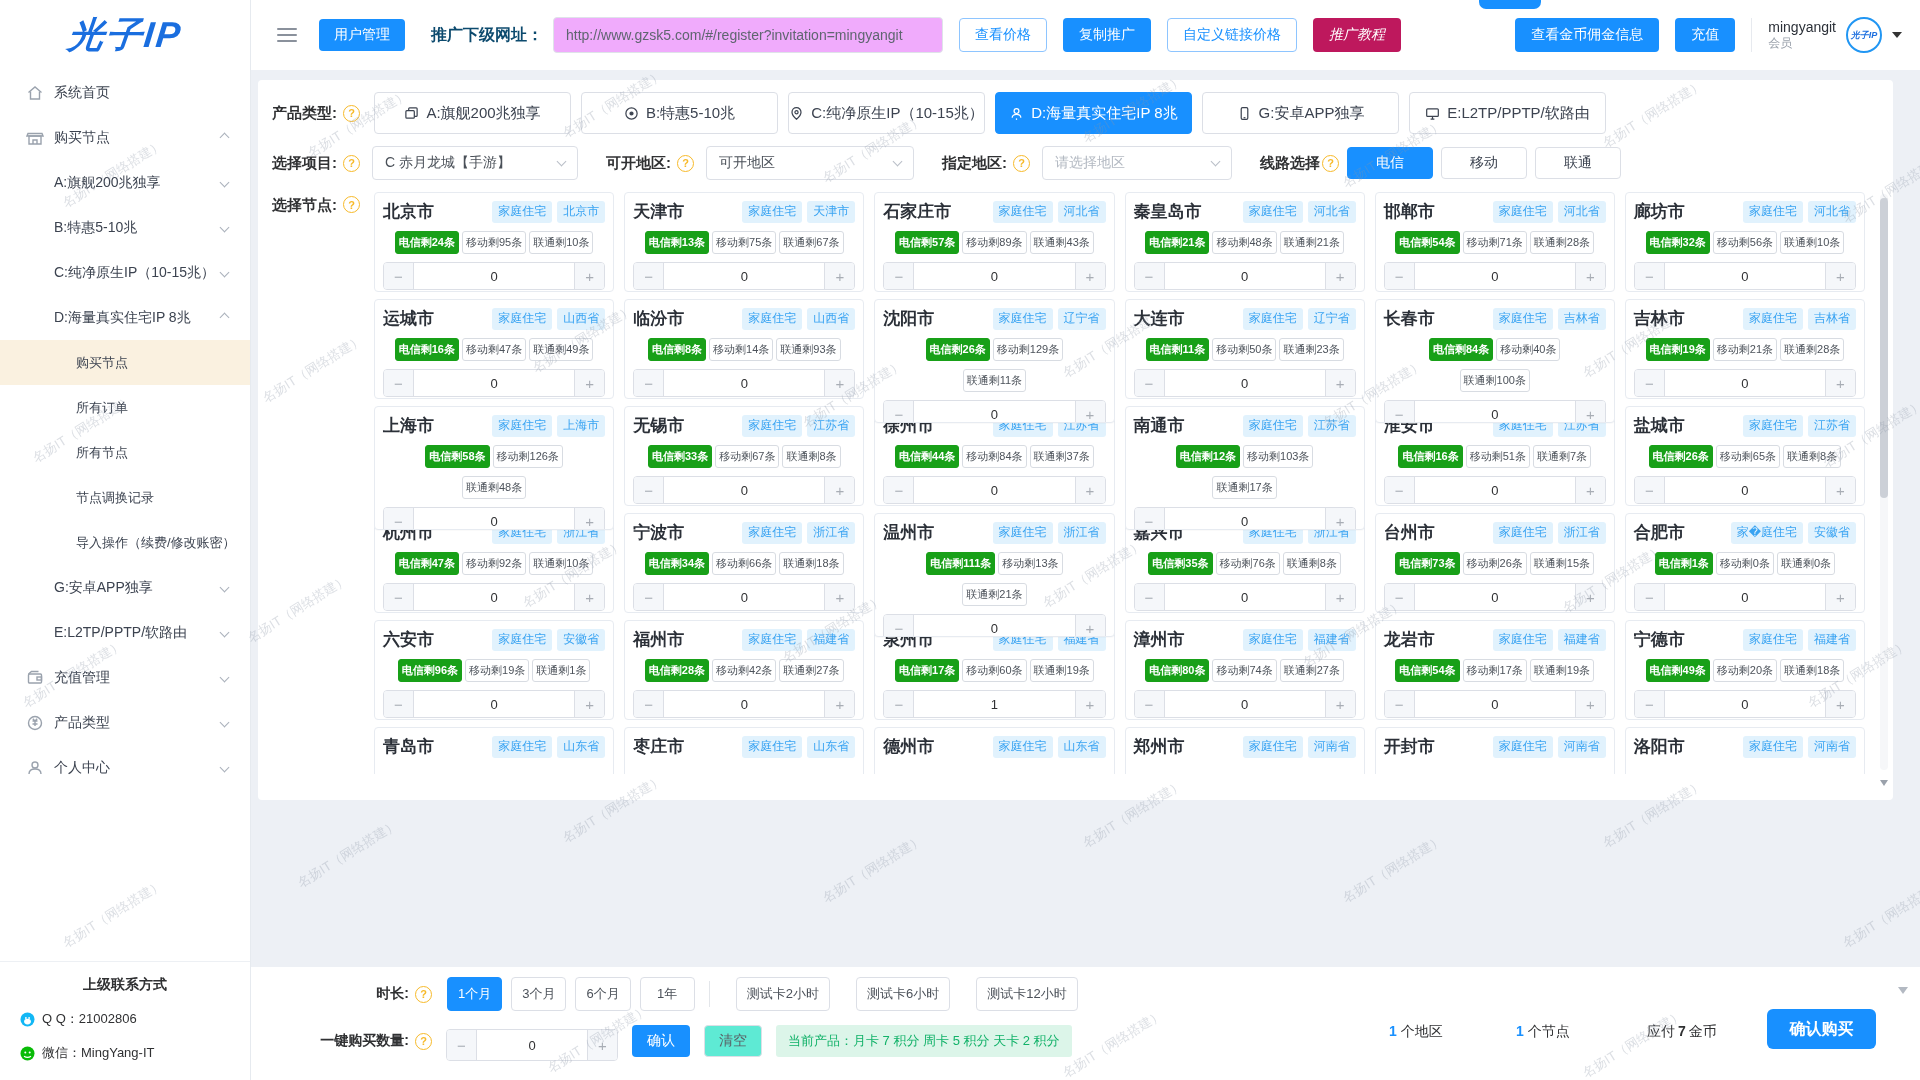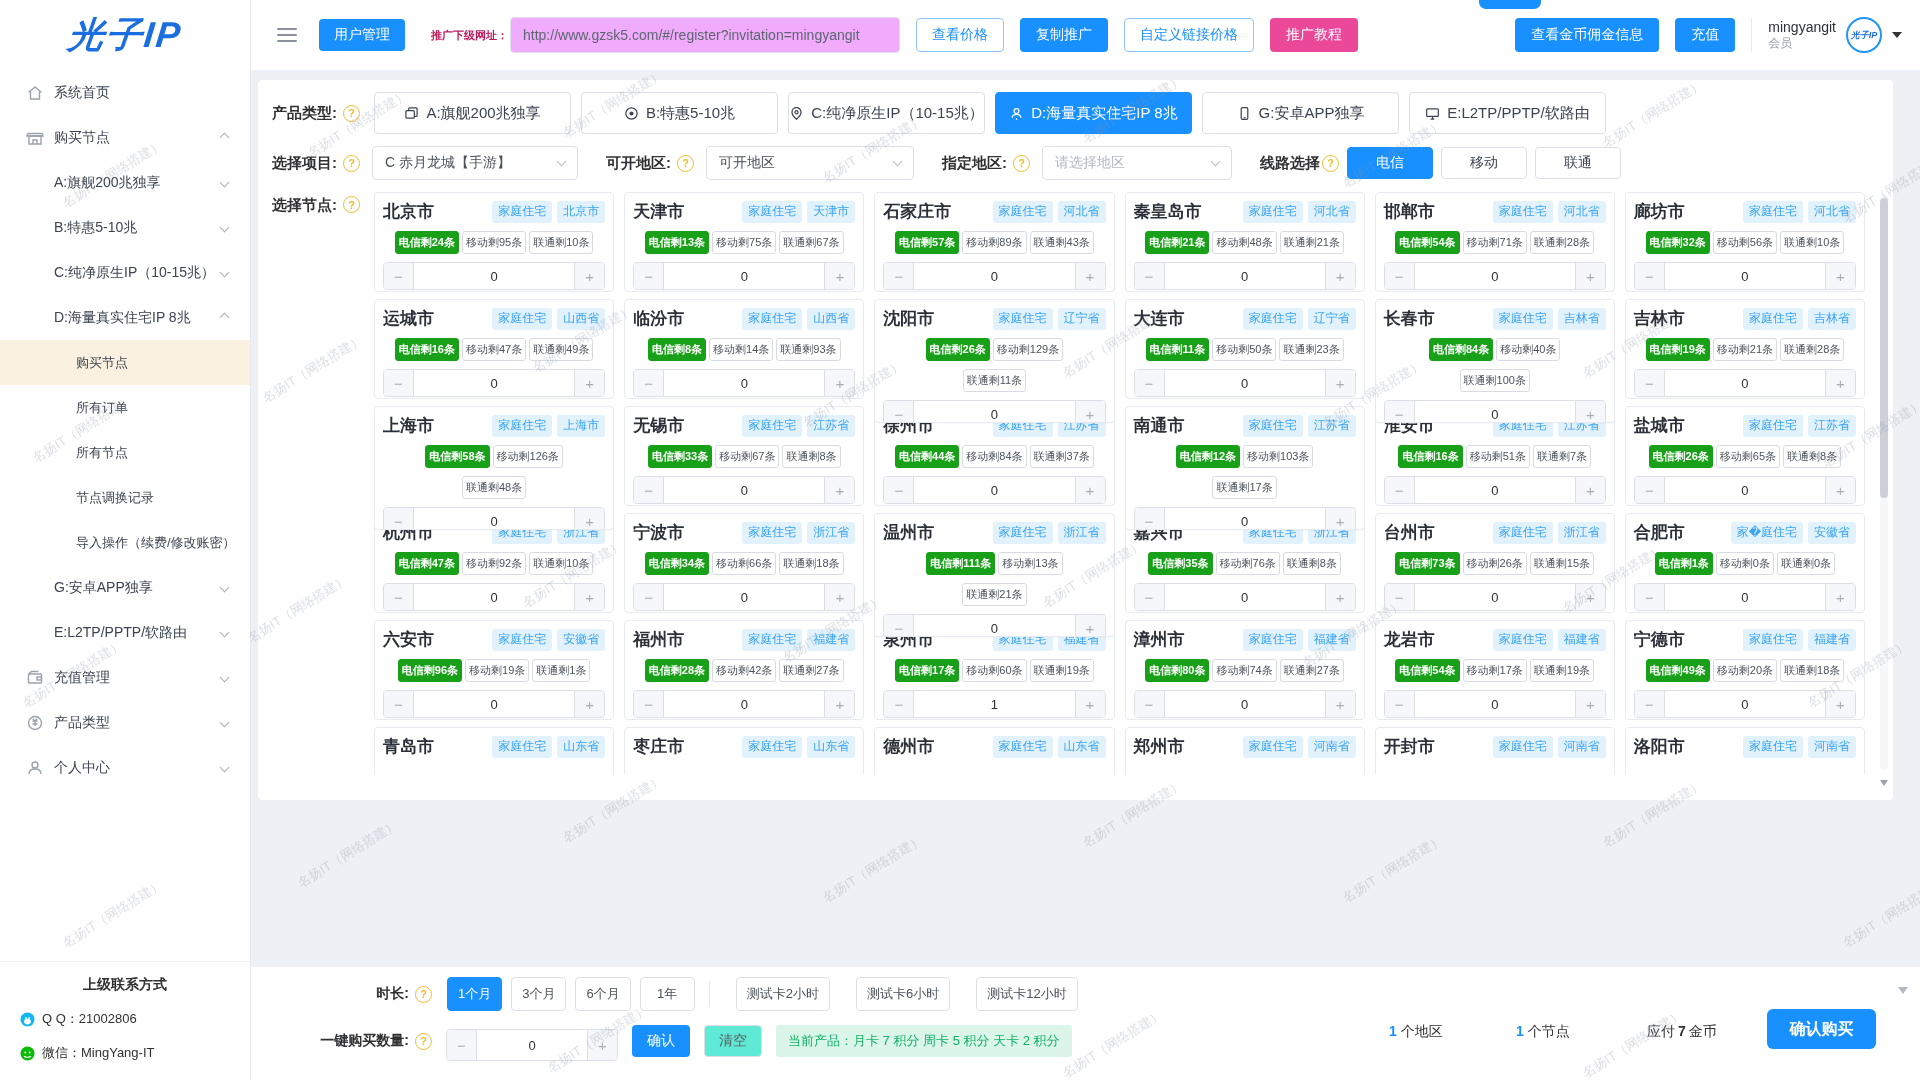--- a/index.html
+++ b/index.html
@@ -37,25 +37,25 @@
 
   
   .header { position:absolute; left:251px; top:0; right:0; height:70px; background:#fff;
             display:flex; align-items:center; padding:0 18px 0 26px; z-index:4; }
   .burger { width:20px; height:14px; display:flex; flex-direction:column;
             justify-content:space-between; margin-right:22px; cursor:pointer; }
   .burger i { height:2px; background:#8a919c; border-radius:1px; }
   .btn { display:inline-flex; align-items:center; justify-content:center; cursor:pointer;
          border-radius:4px; font-size:14px; white-space:nowrap; border:1px solid transparent; }
   .btn.blue   { background:#1890ff; color:#fff; }
-  .btn.red    { background:#ec4899; color:#fff; }
+  .btn.red    { background:#be185d; color:#fff;font-style:italic; }
   .btn.ghost  { background:#fff; color:#1890ff; border-color:#8ec5ff; }
   .btn.plain  { background:#5eead4; color:#5a6066; border-color:#dcdfe6; }
   .h-user-manage { height:32px; padding:0 14px; margin-right:26px; }
-  .h-label { font-size:11px; font-weight:bold; color:#be185d; margin-right:2px; }
+  .h-label { font-size:16px; font-weight:bold; color:#0c4a6e; margin-right:10px; }
   .h-url { width:390px; height:36px; border:1px solid #dfe3e9; border-radius:4px;
            background:#f0abfc; color:#5f6570; font-size:14px; padding:0 12px; outline:none; }
   .h-btn { height:34px; padding:0 15px; margin-left:16px; }
   .h-spacer { flex:1; }
   .h-cut-pill { position:absolute; left:1228px; top:0; width:62px; height:9px;
                 background:#1890ff; border-radius:0 0 7px 7px; }
   .h-divider { width:1px; height:34px; background:#e7eaef; margin:0 16px; }
   .h-userblock { display:flex; align-items:center; gap:10px; cursor:pointer; }
   .h-names { text-align:left; line-height:1.25; }
   .h-name { font-size:14px; color:#2b3038; }

